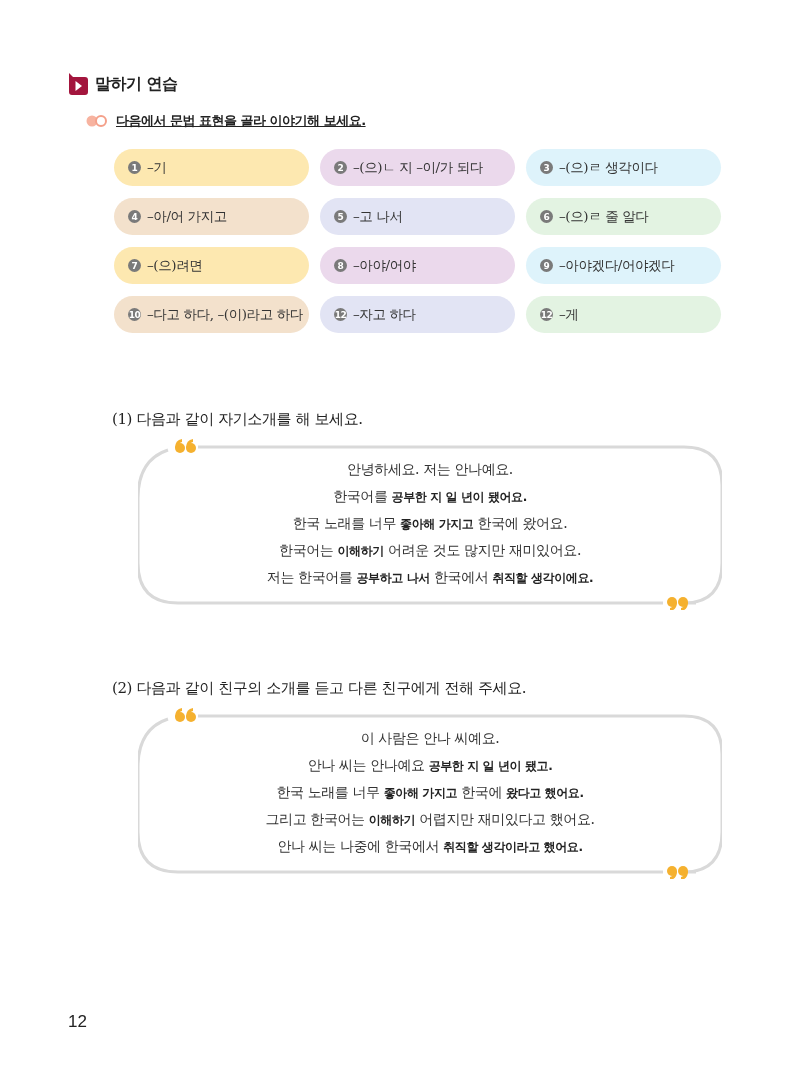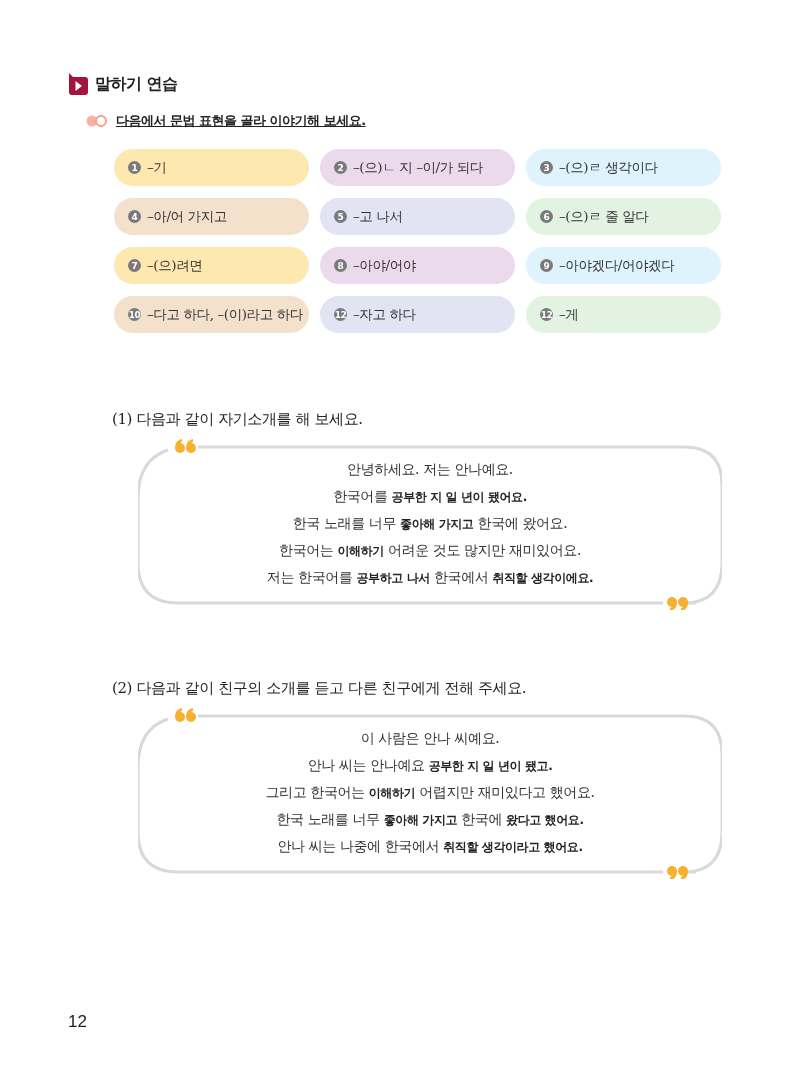--- a/index.html
+++ b/index.html
@@ -143,19 +143,19 @@
     <g fill="#f5b12f">
       <circle cx="534" cy="164" r="5"></circle>
         <path d="M539 164 Q539 172 532 173 L532 170 Q536 169 536 164 Z"></path>
       <circle cx="545" cy="164" r="5"></circle>
         <path d="M550 164 Q550 172 543 173 L543 170 Q547 169 547 164 Z"></path>
     </g>
   </svg>
   <div class="quote-lines" style="top:18px;">
     <div class="ln"><span>이 사람은 안나 씨예요.</span></div>
     <div class="ln"><span>안나 씨는 안나예요 </span><b>공부한 지 일 년이 됐고.</b></div>
+    <div class="ln"><span>한국 노래를 너무 </span><b>좋아해 가지고</b><span> 한국에 </span><b>왔다고 했어요.</b></div>
     <div class="ln"><span>그리고 한국어는 </span><b>이해하기</b><span> 어렵지만 재미있다고 했어요.</span></div>
-    <div class="ln"><span>한국 노래를 너무 </span><b>좋아해 가지고</b><span> 한국에 </span><b>왔다고 했어요.</b></div>
     <div class="ln"><span>안나 씨는 나중에 한국에서 </span><b>취직할 생각이라고 했어요.</b></div>
   </div>
 </div>
 
 <div class="page-num">12</div>
 
 </body></html>

